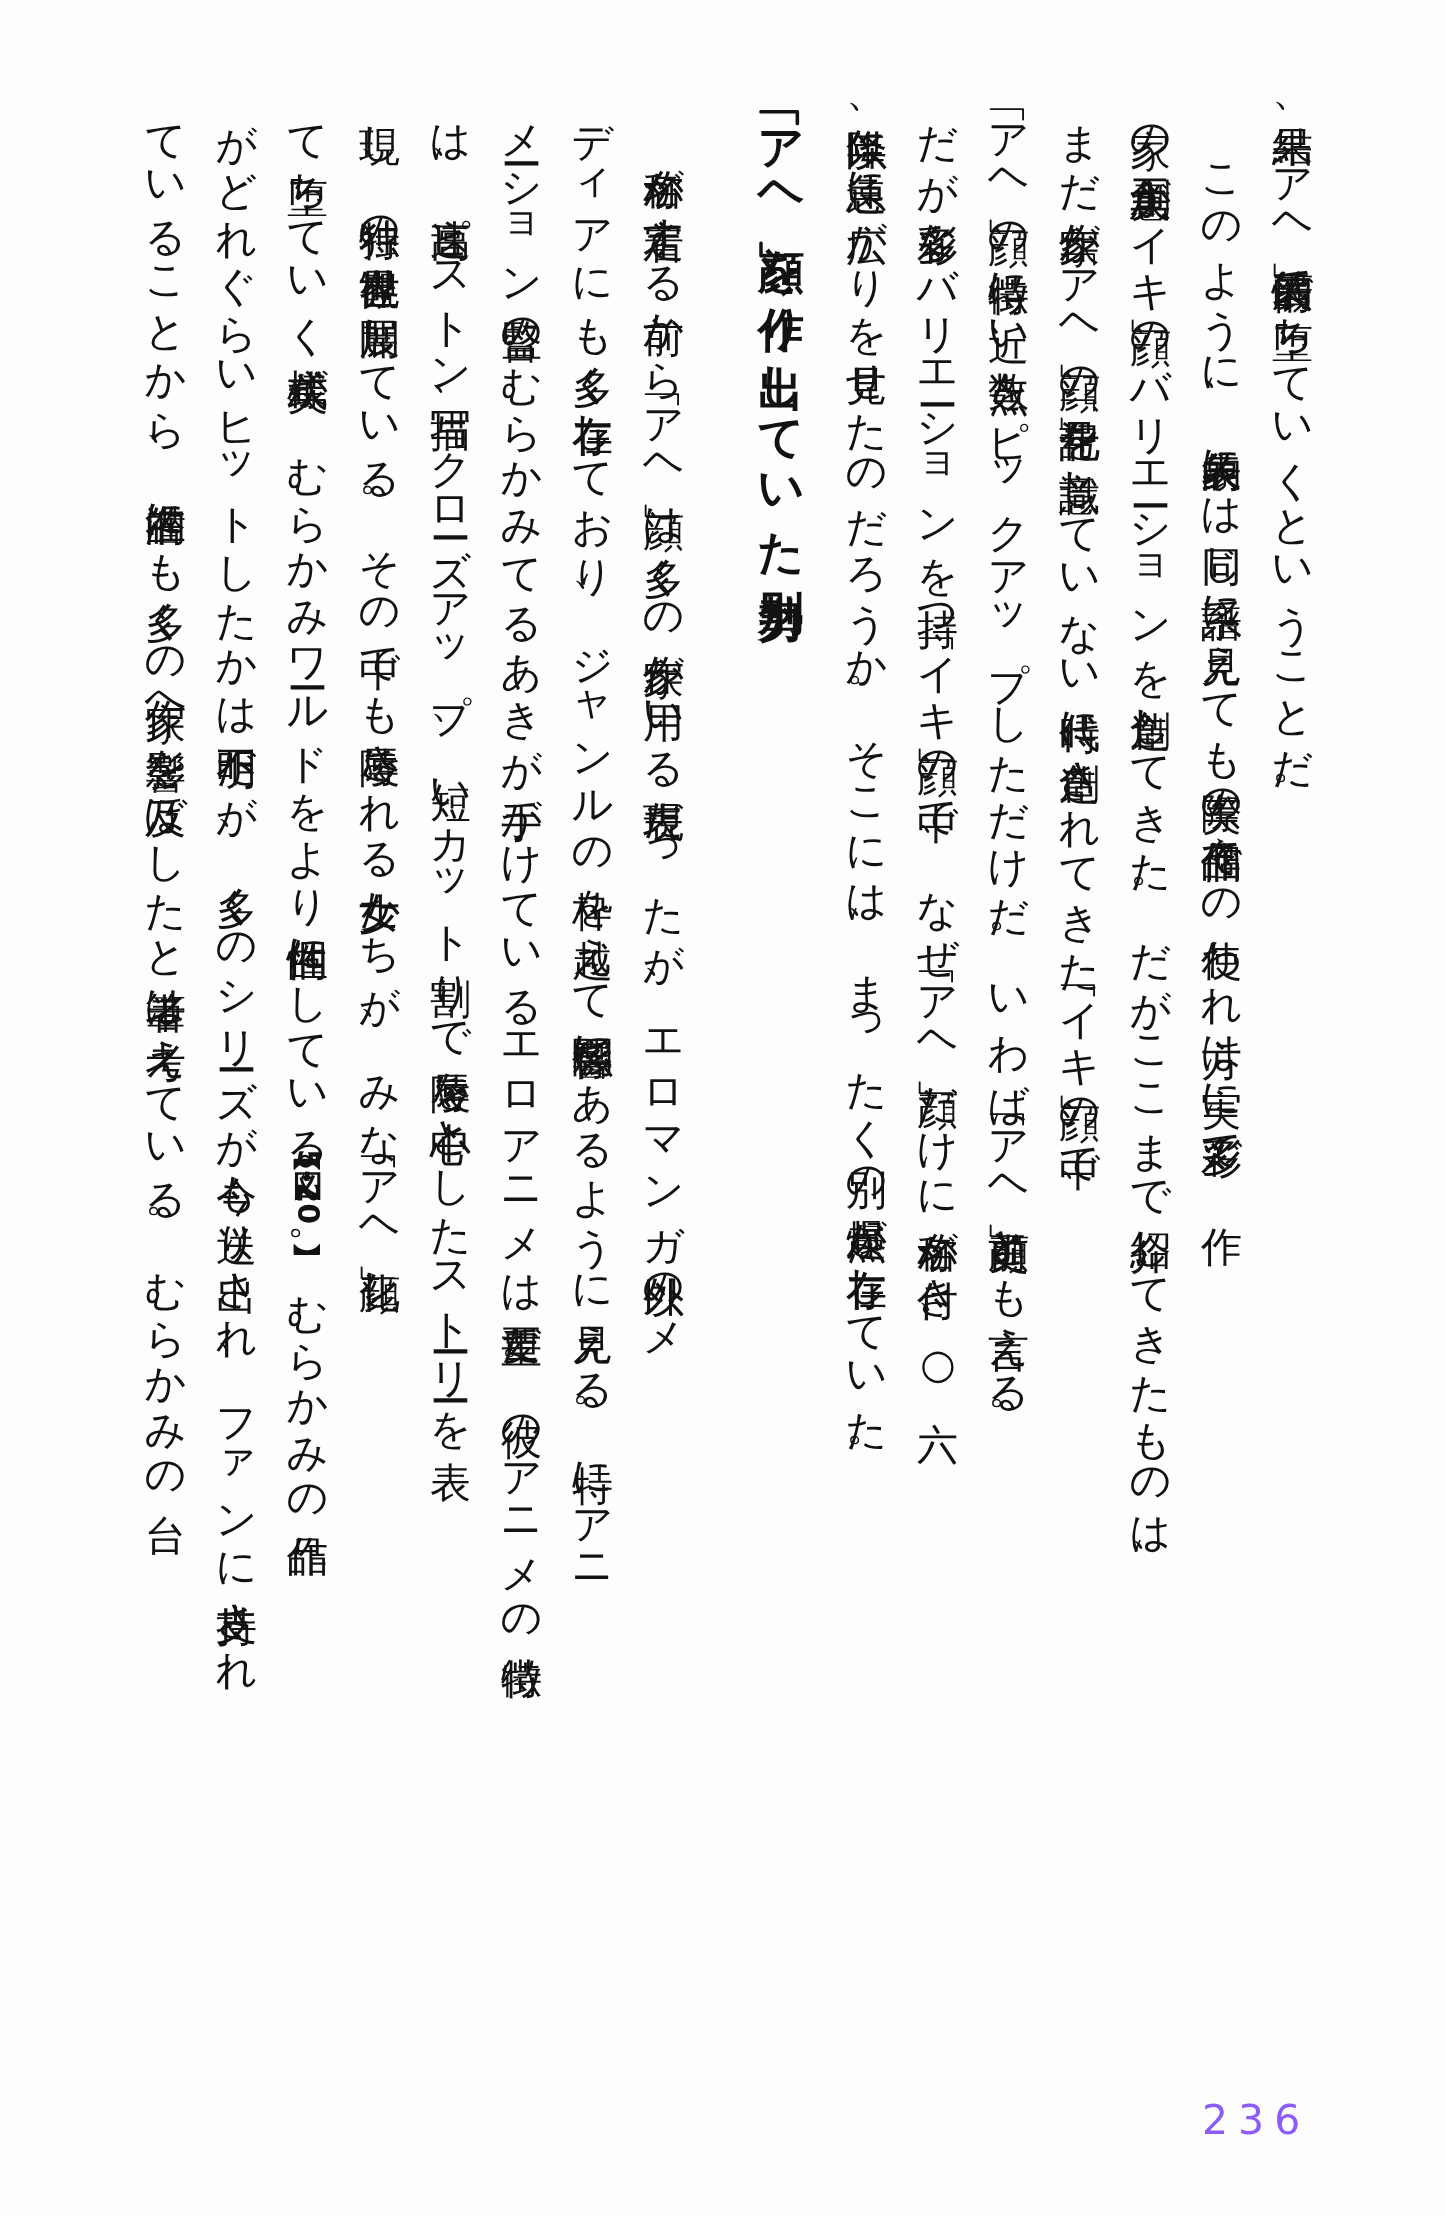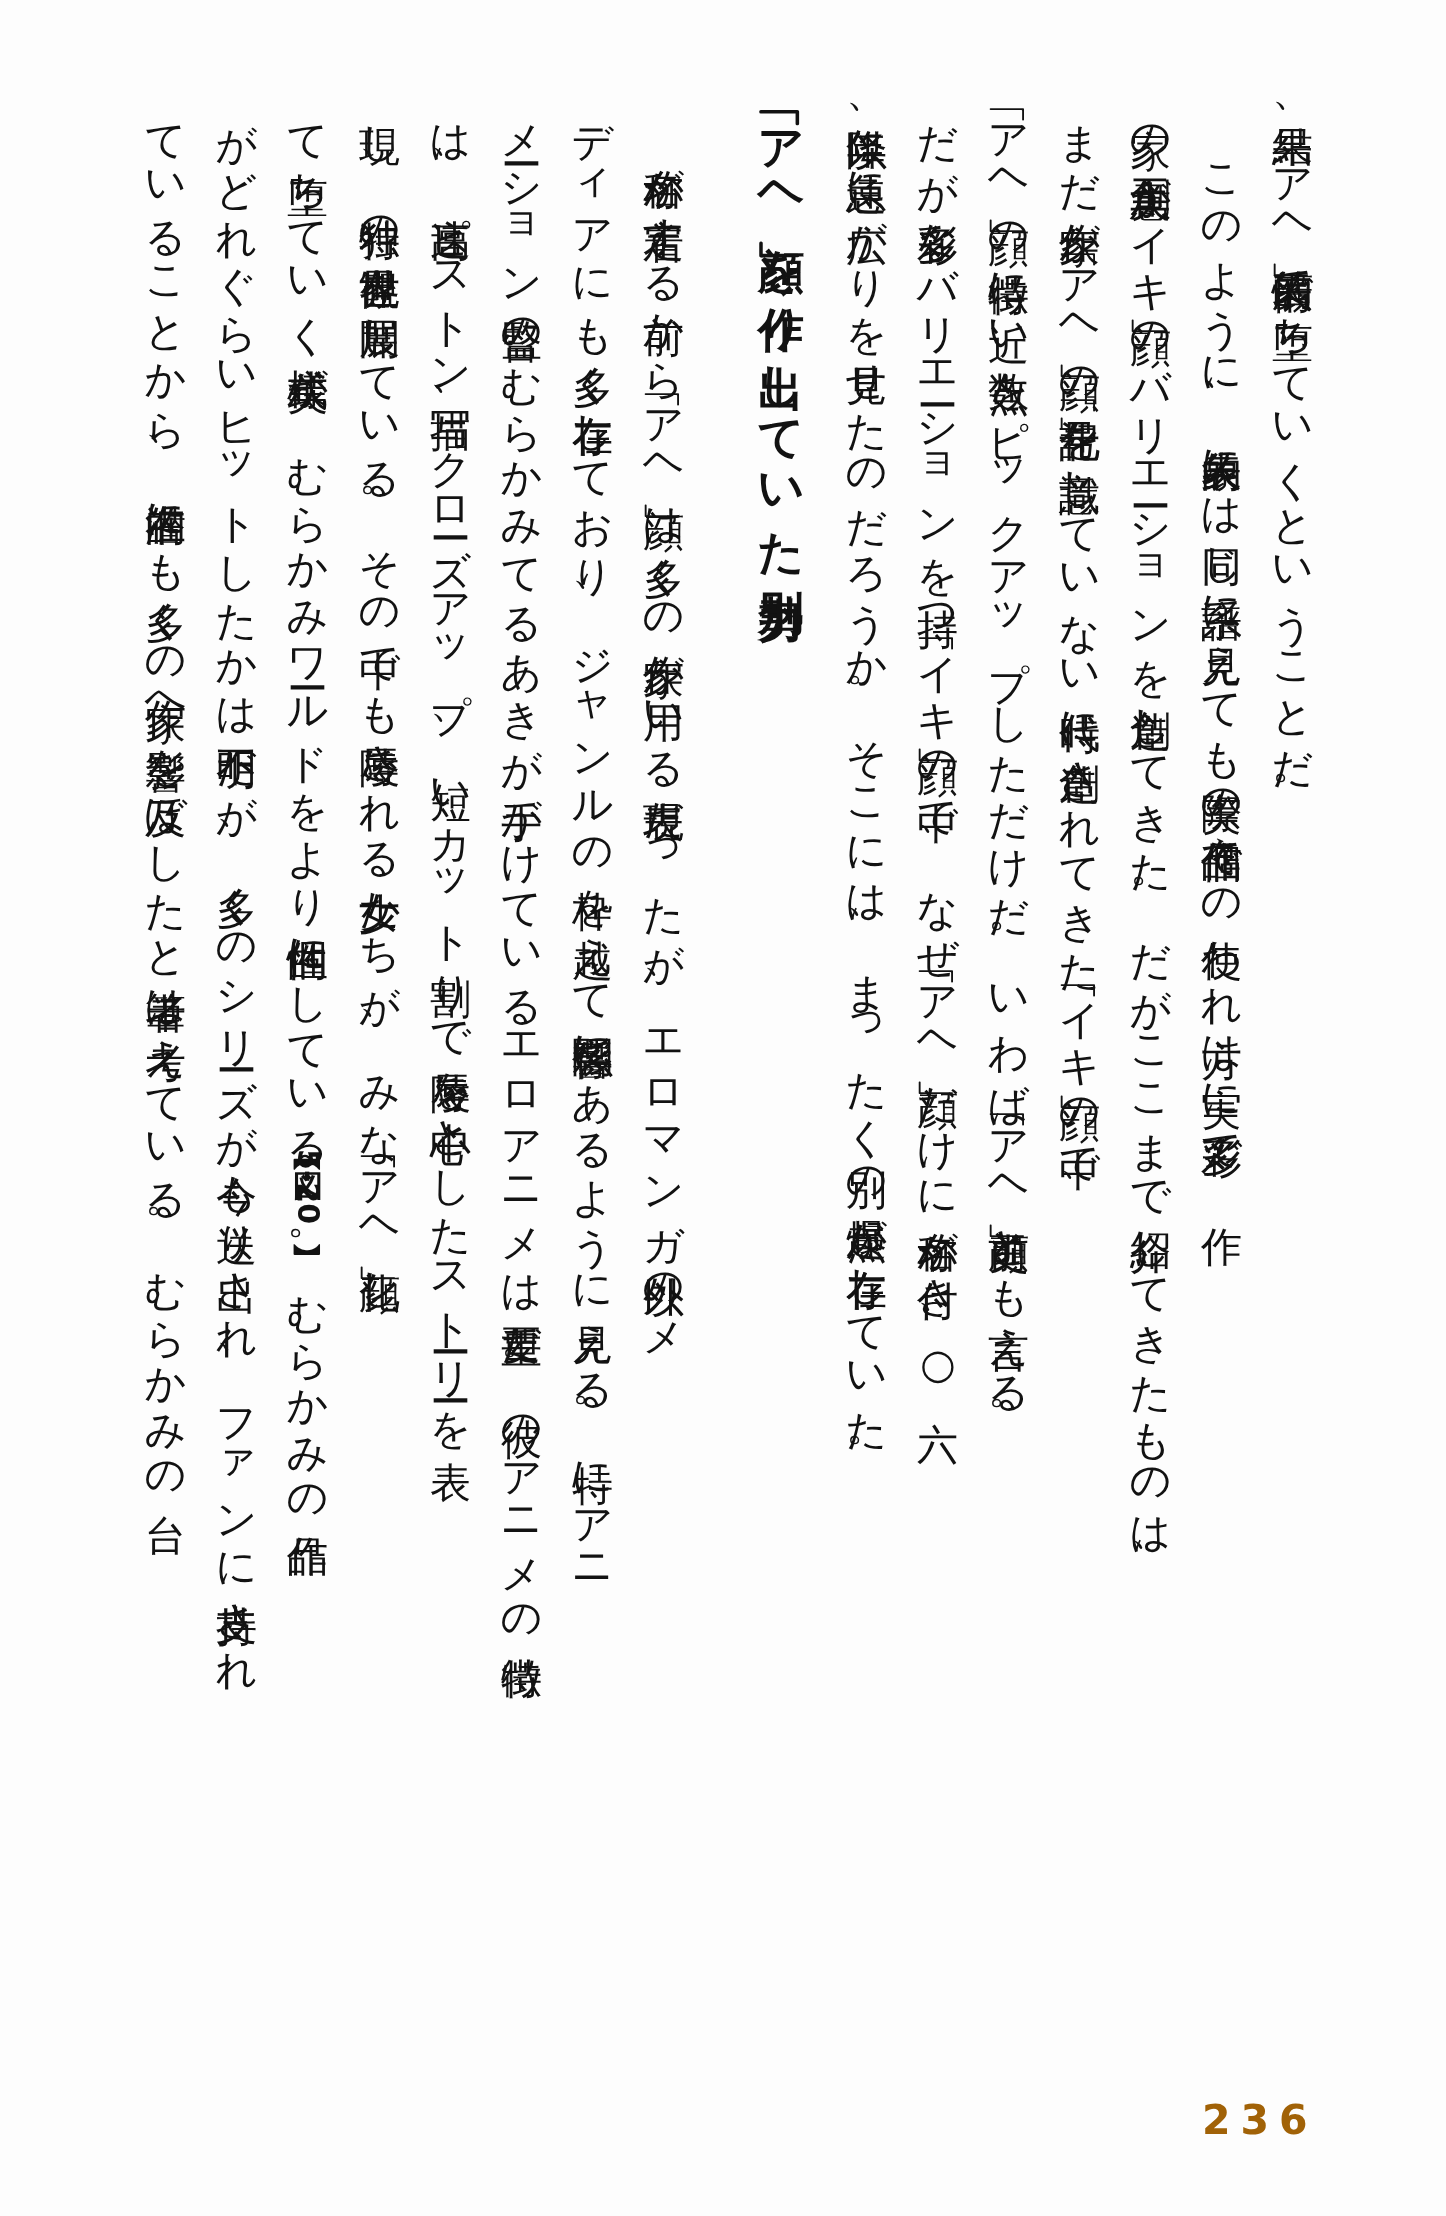--- a/index.html
+++ b/index.html
@@ -41,24 +41,24 @@
     font-family: "DejaVu Sans", "Liberation Sans", sans-serif;
     font-weight: 700;
     font-size: 30px;
     letter-spacing: 0;
   }
   .pagenum {
     position: absolute;
     left: 1202px;
     top: 2096px;
     font-family: "DejaVu Sans", "Liberation Sans", sans-serif;
-    font-weight: 700;
+    font-weight: 400;
     font-size: 41px;
     letter-spacing: 10px;
-    color: #a16207;
+    color: #8b5cf6;
   }
 </style>
 </head>
 <body>
 
 <div class="page">
 
   <div class="text-block">
 
     <p class="col">結果、「アヘ顔」的表情で堕ちていくということだ。</p>

